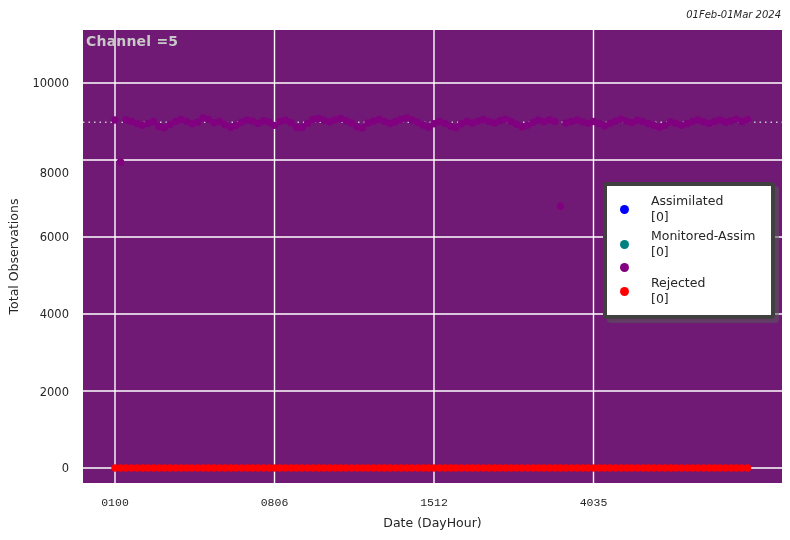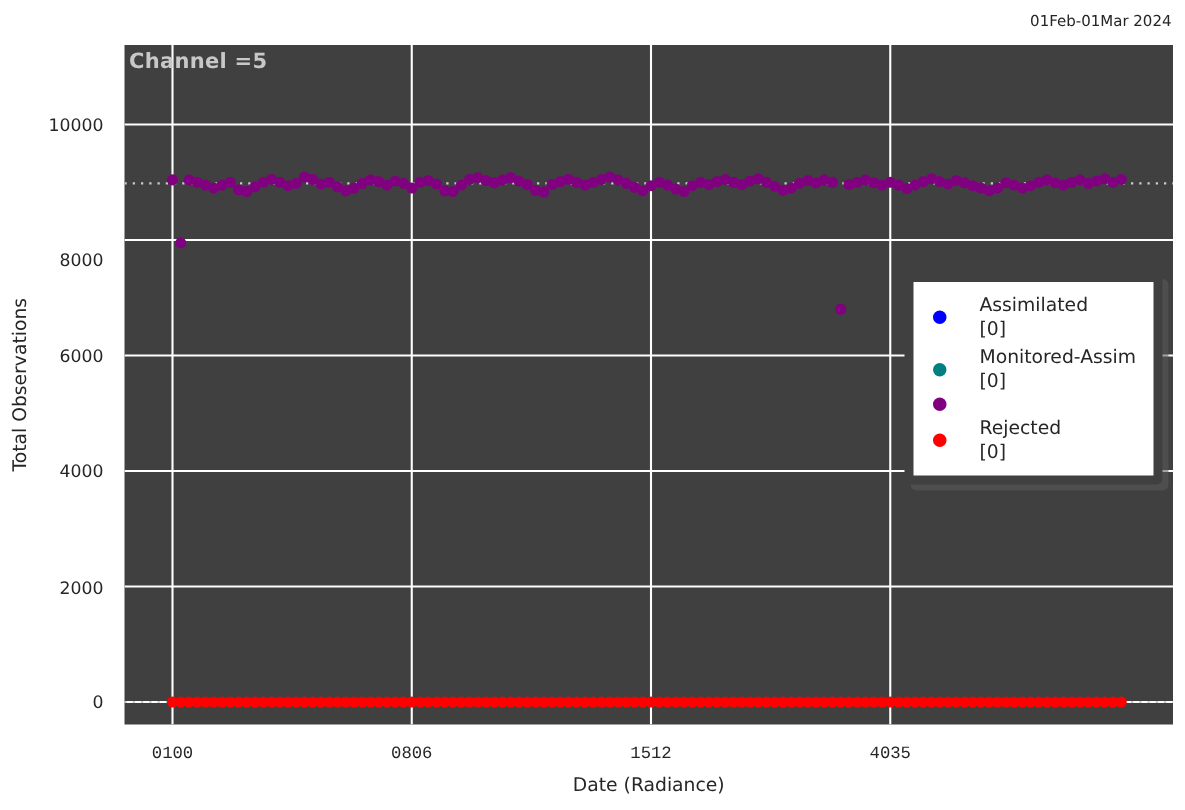--- a/index.html
+++ b/index.html
@@ -1,28 +1,28 @@
 <!DOCTYPE html>
 <html><head>
 <meta charset="utf-8">
 <style>
   html,body{margin:0;padding:0;}
   body{font-family:"DejaVu Sans","Liberation Sans",sans-serif;background:#ffffff;}
   .fig{position:relative;width:790px;height:540px;background:#ffffff;overflow:hidden;}
   .hdr-left{position:absolute;left:83px;top:9px;font-size:10px;color:#262626;white-space:pre;}
-  .hdr-right{position:absolute;right:9px;top:9px;font-size:10px;color:#262626;}
-  .plot{position:absolute;left:83px;top:30px;width:699px;height:453px;background:#404040;}
+  .hdr-right{position:absolute;right:9px;top:9px;font-size:10px;color:#262626;font-style:italic;}
+  .plot{position:absolute;left:83px;top:30px;width:699px;height:453px;background:#701a75;}
   .channel-title{position:absolute;left:3px;top:3px;font-size:14px;font-weight:bold;color:#c8c8c8;letter-spacing:.2px;}
   .yticks{position:absolute;left:0;top:0;width:76px;height:540px;}
   .ytick{position:absolute;right:7px;font-size:11.5px;color:#262626;text-align:right;line-height:14px;}
   .xtick{position:absolute;font-size:11.5px;color:#262626;transform:translateX(-50%);top:496px;font-family:Liberation Mono, monospace;}
   .xlabel{position:absolute;left:83px;width:699px;text-align:center;top:515px;font-size:12.5px;color:#262626;}
   .ylabel{position:absolute;left:-57px;top:249px;width:140px;text-align:center;font-size:12.5px;color:#262626;transform:rotate(-90deg);transform-origin:center;}
   .legend{position:absolute;left:603px;top:182px;width:172px;box-sizing:border-box;background:#ffffff;
-          border:6px solid #404040;border-radius:4px;padding:7px 10px 5px 13px;
+          border:4px solid #404040;border-radius:4px;padding:7px 10px 5px 13px;
           box-shadow:4px 4px 0 0 rgba(90,90,90,0.55);}
   .legend-item{display:flex;align-items:center;margin-bottom:3px;}
   .legend-dot{width:9px;height:9px;border-radius:50%;flex:0 0 9px;margin-right:22px;}
   .legend-text{font-size:12.5px;color:#262626;line-height:16px;}
   svg{display:block;}
 </style>
 </head>
 <body>
 
 <div class="fig">
@@ -286,21 +286,21 @@
       <div class="ytick" style="top: 166px;">8000</div>
       <div class="ytick" style="top: 75.9771px;">10000</div>
     </div>
   <div id="xticks">
       <div class="xtick" style="left: 115px;">0100</div>
       <div class="xtick" style="left: 274.5px;">0806</div>
       <div class="xtick" style="left: 434px;">1512</div>
       <div class="xtick" style="left: 593.5px;">4035</div>
     </div>
 
-  <div class="xlabel">Date (Radiance)</div>
+  <div class="xlabel">Date (DayHour)</div>
   <div class="ylabel">Total Observations</div>
 
   <div class="legend" id="legend">
       <div class="legend-item">
         <span class="legend-dot" style="background: rgb(0, 0, 255);"></span>
         <span class="legend-text">
           <div>Assimilated</div>
           <div>[0]</div>
         </span>
       </div>

